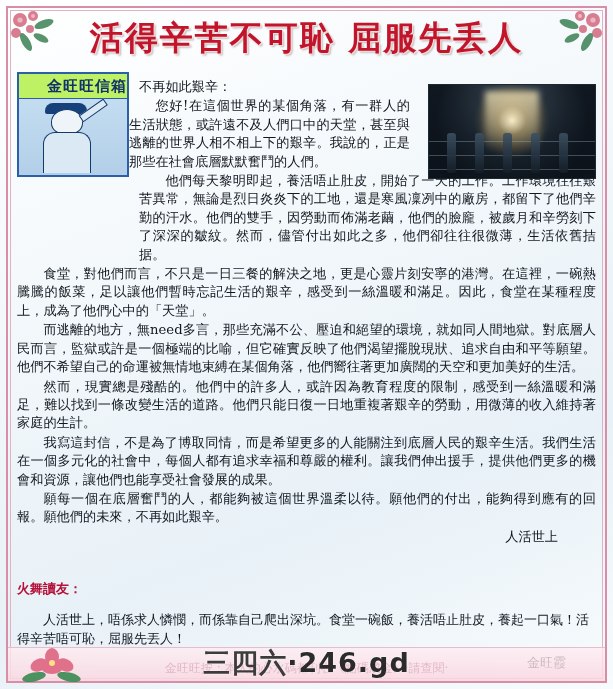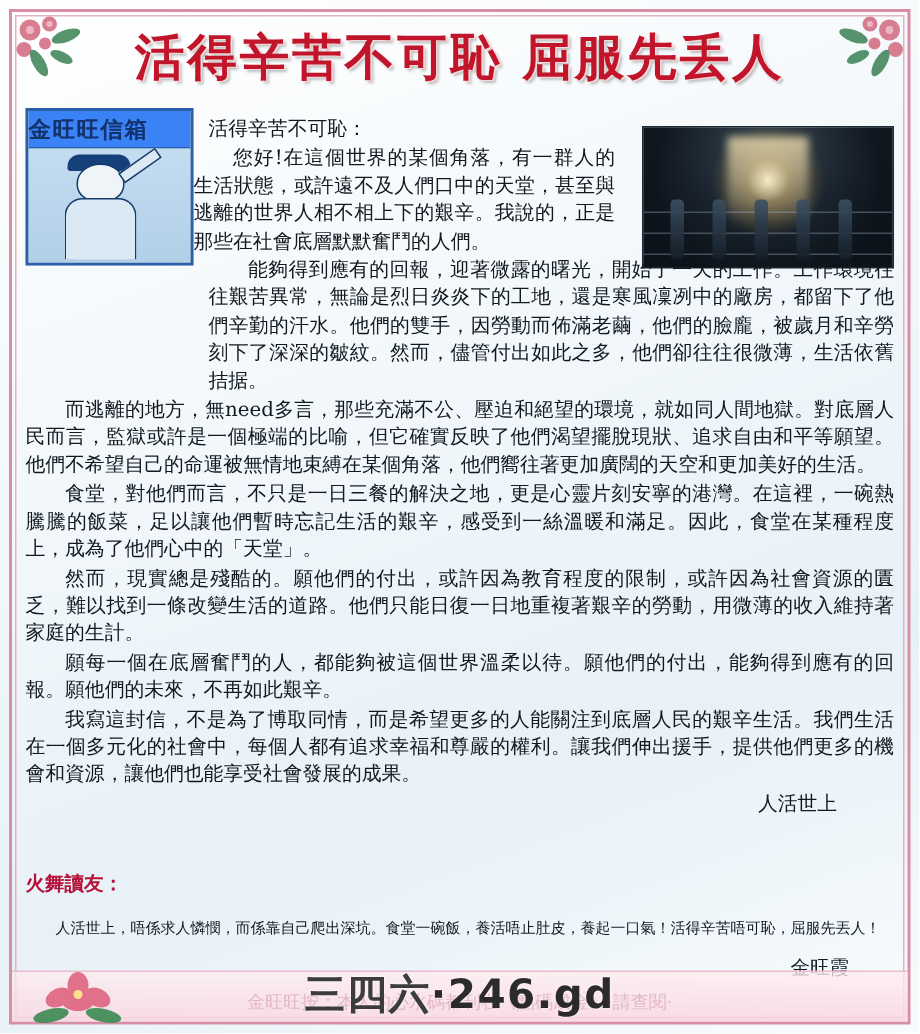--- a/index.html
+++ b/index.html
@@ -81,26 +81,26 @@
     width: 112px;
     height: 105px;
     border: 2px solid #2b5fa8;
     background: #cfe3f2;
     box-sizing: border-box;
     overflow: hidden;
   }
   .logo-title {
     height: 24px;
     line-height: 24px;
-    text-align: left;
+    text-align: right;
     font-family: "DejaVu Serif", "Liberation Serif", serif;
     font-weight: bold;
     font-size: 15px;
     color: #11326b;
-    background: #3b82f6;
+    background: #bef264;
     border-bottom: 1px solid #2b5fa8;
     letter-spacing: 1px;
   }
   .logo-art {
     position: relative;
     height: 79px;
     background: linear-gradient(180deg, #c3dcf0 0%, #b2cfe8 100%);
   }
   .logo-art .face {
     position: absolute;
@@ -223,21 +223,21 @@
     font-family: "DejaVu Serif", "Liberation Serif", serif;
     color: #111820;
   }
   .reader-title {
     font-size: 13px;
     color: #b5123a;
     font-weight: bold;
     margin-bottom: 13px;
   }
   .reader-text {
-    font-size: 10px;
+    font-size: 13px;
     line-height: 18.5px;
     text-indent: 2em;
   }
   .reader-sign {
     text-align: right;
     font-size: 13px;
     padding-right: 30px;
     margin-top: 6px;
   }
 
@@ -358,28 +358,28 @@
     <div class="rowline" style="top:70px;"></div>
     <div class="rowline" style="top:84px;"></div>
     <div class="col" style="left:18px;"></div>
     <div class="col" style="left:46px;"></div>
     <div class="col" style="left:74px;"></div>
     <div class="col" style="left:102px;"></div>
     <div class="col" style="left:130px;"></div>
   </div>
 
   <div class="body-text">
-    <p class="wrap-head">活得辛苦不可恥：</p>
+    <p class="wrap-head">不再如此艱辛：</p>
     <p class="wrap-photo p-indent">您好!在這個世界的某個角落，有一群人的生活狀態，或許遠不及人們口中的天堂，甚至與逃離的世界人相不相上下的艱辛。我說的，正是那些在社會底層默默奮鬥的人們。</p>
-    <p class="wrap-left p-indent">能夠得到應有的回報，迎著微露的曙光，開始了一天的工作。工作環境往往艱苦異常，無論是烈日炎炎下的工地，還是寒風凜冽中的廠房，都留下了他們辛勤的汗水。他們的雙手，因勞動而佈滿老繭，他們的臉龐，被歲月和辛勞刻下了深深的皺紋。然而，儘管付出如此之多，他們卻往往很微薄，生活依舊拮据。</p>
+    <p class="wrap-left p-indent">他們每天黎明即起，養活唔止肚皮，開始了一天的工作。工作環境往往艱苦異常，無論是烈日炎炎下的工地，還是寒風凜冽中的廠房，都留下了他們辛勤的汗水。他們的雙手，因勞動而佈滿老繭，他們的臉龐，被歲月和辛勞刻下了深深的皺紋。然而，儘管付出如此之多，他們卻往往很微薄，生活依舊拮据。</p>
+    <p class="p-indent">食堂，對他們而言，不只是一日三餐的解決之地，更是心靈片刻安寧的港灣。在這裡，一碗熱騰騰的飯菜，足以讓他們暫時忘記生活的艱辛，感受到一絲溫暖和滿足。因此，食堂在某種程度上，成為了他們心中的「天堂」。</p>
     <p class="p-indent">而逃離的地方，無need多言，那些充滿不公、壓迫和絕望的環境，就如同人間地獄。對底層人民而言，監獄或許是一個極端的比喻，但它確實反映了他們渴望擺脫現狀、追求自由和平等願望。他們不希望自己的命運被無情地束縛在某個角落，他們嚮往著更加廣闊的天空和更加美好的生活。</p>
-    <p class="p-indent">食堂，對他們而言，不只是一日三餐的解決之地，更是心靈片刻安寧的港灣。在這裡，一碗熱騰騰的飯菜，足以讓他們暫時忘記生活的艱辛，感受到一絲溫暖和滿足。因此，食堂在某種程度上，成為了他們心中的「天堂」。</p>
-    <p class="p-indent">然而，現實總是殘酷的。願他們的付出，或許因為教育程度的限制，或許因為社會資源的匱乏，難以找到一條改變生活的道路。他們只能日復一日地重複著艱辛的勞動，用微薄的收入維持著家庭的生計。</p>
+    <p class="p-indent">然而，現實總是殘酷的。他們中的許多人，或許因為教育程度的限制，感受到一絲溫暖和滿足，難以找到一條改變生活的道路。他們只能日復一日地重複著艱辛的勞動，用微薄的收入維持著家庭的生計。</p>
+    <p class="p-indent">我寫這封信，不是為了博取同情，而是希望更多的人能關注到底層人民的艱辛生活。我們生活在一個多元化的社會中，每個人都有追求幸福和尊嚴的權利。讓我們伸出援手，提供他們更多的機會和資源，讓他們也能享受社會發展的成果。</p>
     <p class="p-indent">願每一個在底層奮鬥的人，都能夠被這個世界溫柔以待。願他們的付出，能夠得到應有的回報。願他們的未來，不再如此艱辛。</p>
-    <p class="p-indent">我寫這封信，不是為了博取同情，而是希望更多的人能關注到底層人民的艱辛生活。我們生活在一個多元化的社會中，每個人都有追求幸福和尊嚴的權利。讓我們伸出援手，提供他們更多的機會和資源，讓他們也能享受社會發展的成果。</p>
     <p class="signature">人活世上</p>
   </div>
 
   <div class="reader-block">
     <div class="reader-title">火舞讀友：</div>
     <div class="reader-text">人活世上，唔係求人憐憫，而係靠自己爬出深坑。食堂一碗飯，養活唔止肚皮，養起一口氣！活得辛苦唔可恥，屈服先丟人！</div>
     <div class="reader-sign">金旺霞</div>
   </div>
 
   <div class="bottom-strip"></div>

